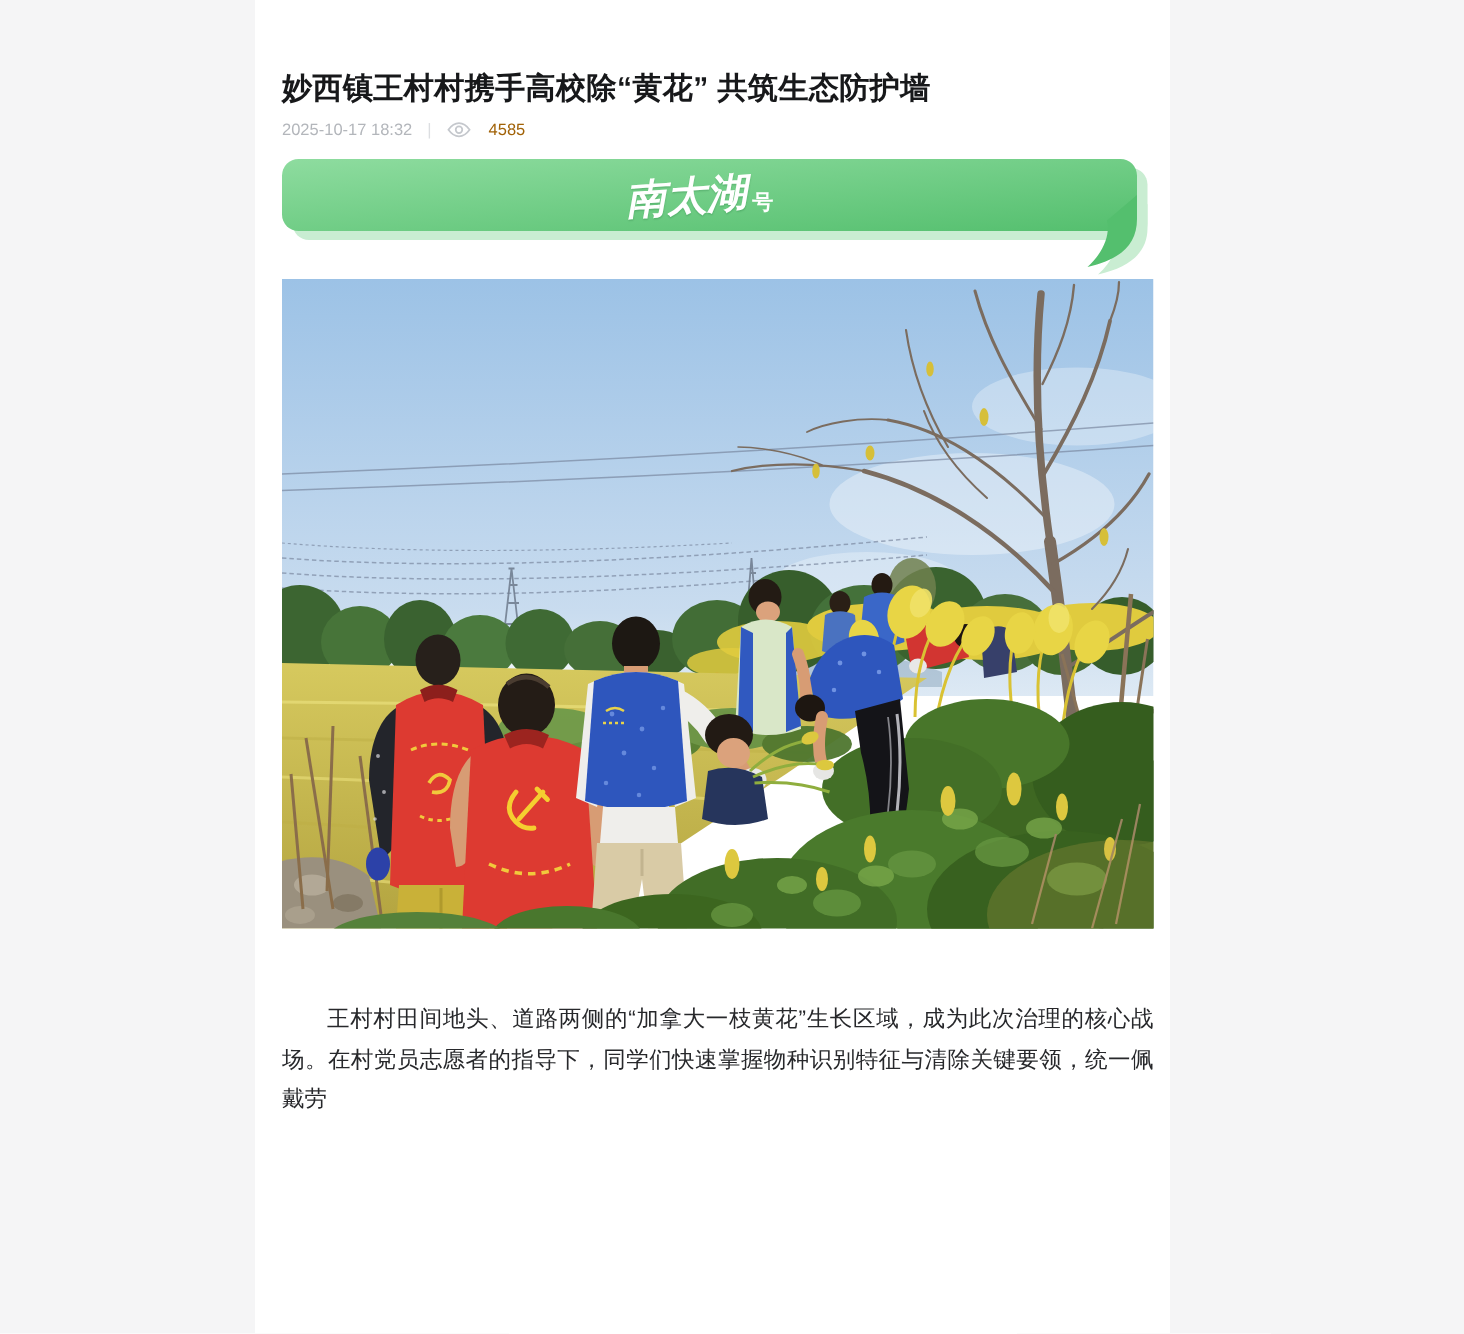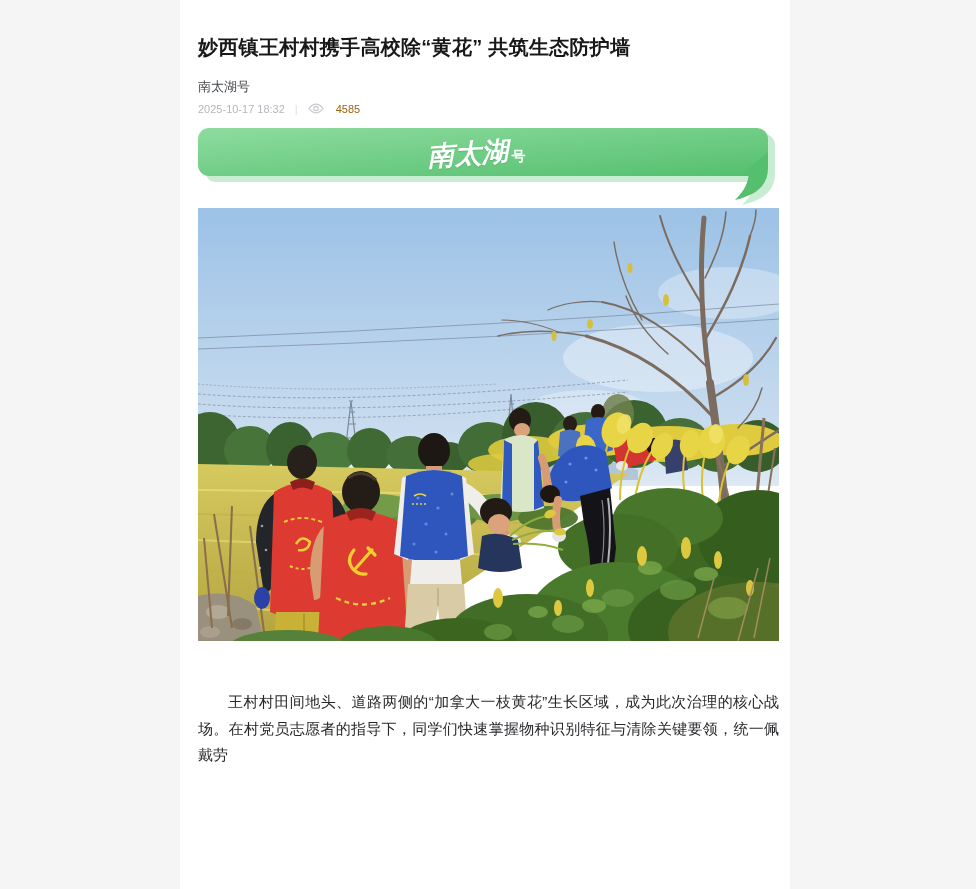--- a/index.html
+++ b/index.html
@@ -3,24 +3,24 @@
 <meta charset="utf-8">
 <style>
   html,body{margin:0;padding:0;}
   body{
     width:976px;height:889px;overflow:hidden;
     background:#f5f5f6;
     font-family:"Liberation Sans",sans-serif;
     position:relative;
   }
   .card{
-    position:absolute;left:180px;top:0;
+    position:absolute;left:170px;top:0;
     width:610px;height:889px;
     background:#ffffff;
-    padding:0 11px 0 18px;
+    padding:12px 11px 0 18px;
     box-sizing:border-box;
   }
   .title{
     margin:0;padding-top:32px;
     font-size:20px;line-height:30px;
     font-weight:700;color:#17181a;letter-spacing:.3px;
   }
   .source{margin-top:16px;font-size:13px;color:#43464b;}
   .meta-row{margin-top:6px;display:flex;align-items:center;font-size:11px;color:#b3b6bb;}
   .sep{margin:0 10px;color:#dcdee1;}
@@ -48,21 +48,20 @@
   .photo svg{display:block;}
   .p2{margin-top:48px;}
 </style>
 </head>
 <body>
 
 <div class="card">
 
   <h1 class="title">妙西镇王村村携手高校除“黄花” 共筑生态防护墙</h1>
 
-  <div class="source">南太湖号</div>
 
   <div class="meta-row">
     <span>2025-10-17 18:32</span>
     <span class="sep">|</span>
     <span class="eye">
       <svg width="16" height="13" viewBox="0 0 22 16">
         <path d="M11 2 C6 2 2.6 6.2 1.3 8 C2.6 9.8 6 14 11 14 C16 14 19.4 9.8 20.7 8 C19.4 6.2 16 2 11 2 Z" fill="none" stroke="#c5c8cd" stroke-width="1.6"></path>
         <circle cx="11" cy="8" r="3" fill="none" stroke="#c5c8cd" stroke-width="1.6"></circle>
       </svg>
     </span>

